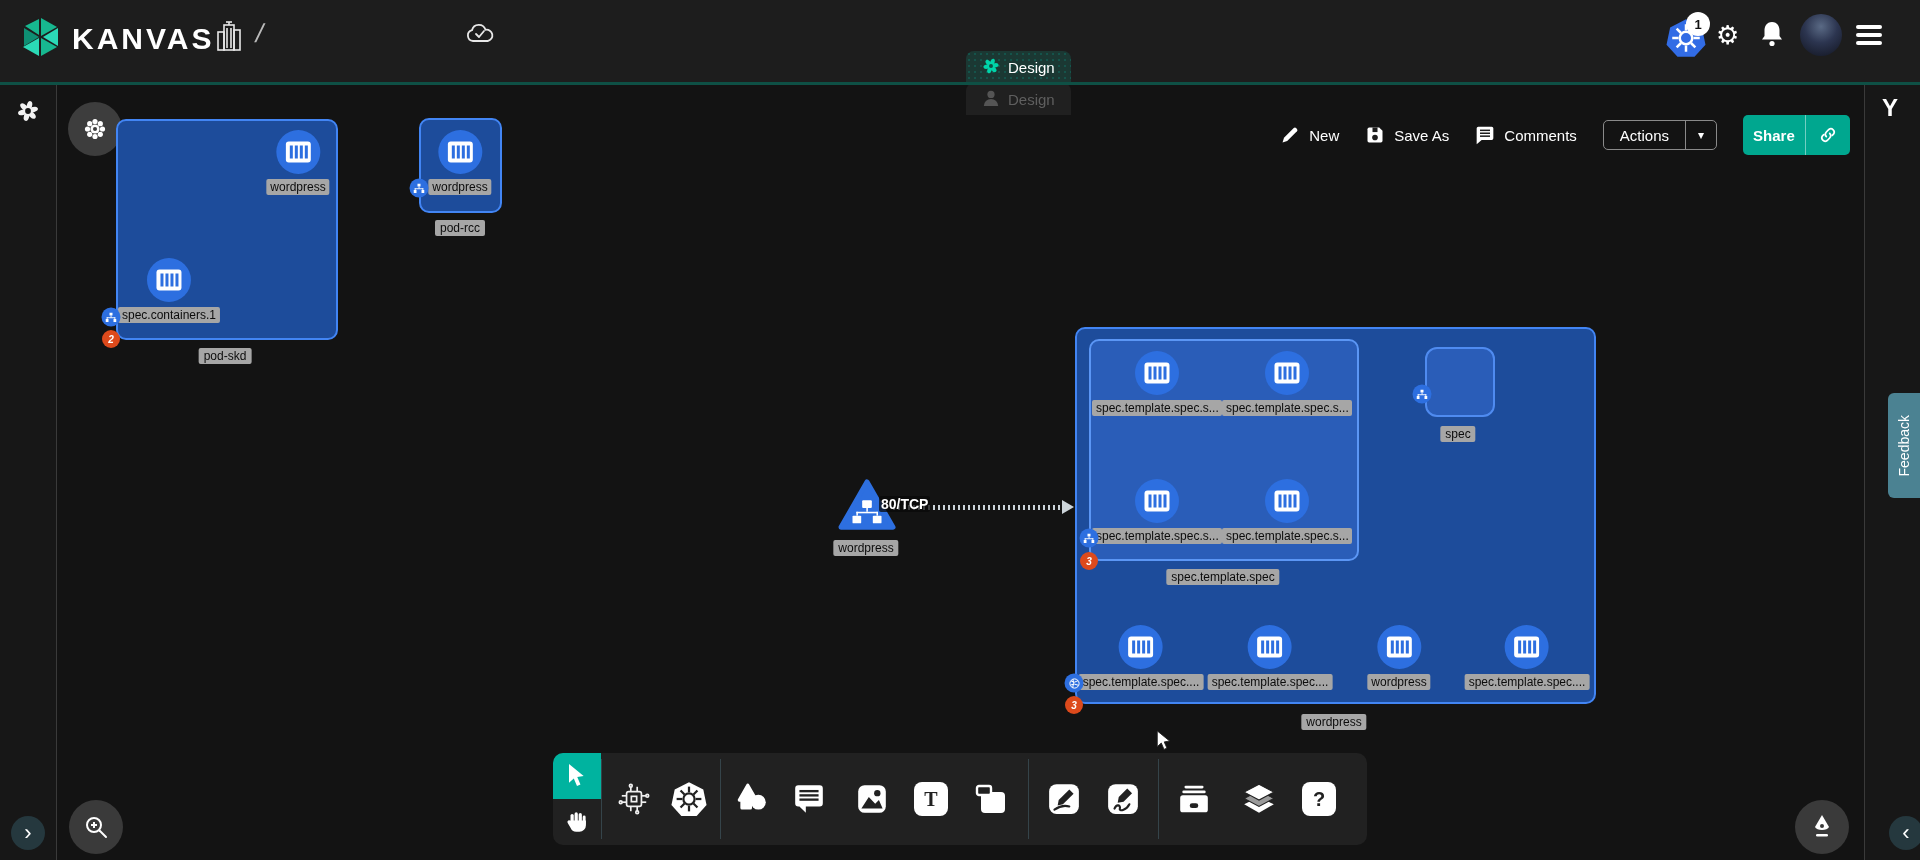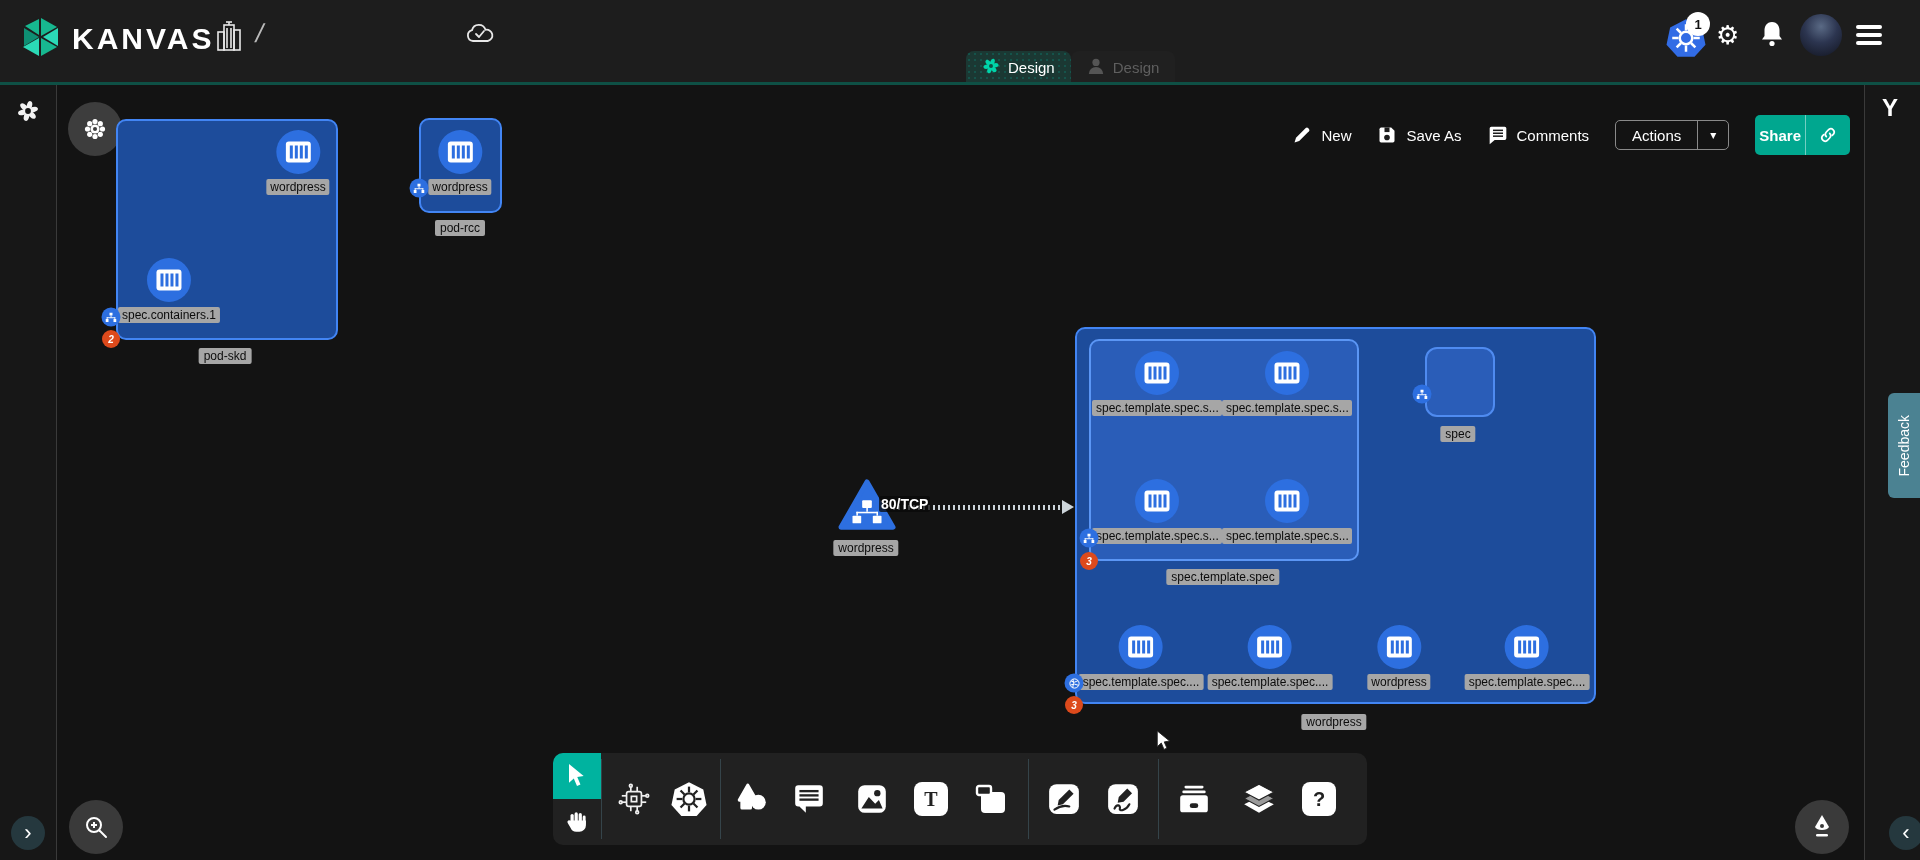--- a/index.html
+++ b/index.html
@@ -24,48 +24,48 @@
                background:#fff; color:#111; font-size:13px; font-weight:bold; display:flex;
                align-items:center; justify-content:center; }
   .gear-btn { position:absolute; left:1716px; top:20px; color:#fff; font-size:26px; line-height:30px; cursor:pointer; }
   .avatar { position:absolute; left:1800px; top:14px; width:42px; height:42px; border-radius:50%;
             background:radial-gradient(circle at 50% 30%, #5a6a85 0%, #2c3550 45%, #11141f 100%); }
   .burger { position:absolute; left:1856px; top:25px; width:26px; height:20px; display:flex;
             flex-direction:column; justify-content:space-between; cursor:pointer; }
   .burger span { display:block; height:4px; background:#fff; border-radius:2px; }
 
   
-  .tabs { position:absolute; left:966px; top:51px; display:flex; }
+  .tabs { position:absolute; left:966px; top:51px; display:flex;flex-direction:column; }
   .tab { height:32px; display:flex; align-items:center; gap:8px; padding:0 16px;
          border-radius:8px 8px 0 0; font-size:15px; cursor:pointer; }
   .tab.active { background:#1b3833; color:#fff;
       background-image:radial-gradient(rgba(0,179,159,0.22) 1px, transparent 1px); background-size:6px 6px; }
   .tab.inactive { background:#202020; color:#5f5f5f; }
 
   
   .rail-left  { position:absolute; left:0; top:85px; width:57px; height:775px; background:#171717; border-right:1px solid #3a3a3a; }
   .rail-right { position:absolute; left:1864px; top:85px; width:56px; height:775px; background:#171717; border-left:1px solid #3a3a3a; }
   .round-btn { position:absolute; border-radius:50%; display:flex; align-items:center; justify-content:center; cursor:pointer; }
   .chev { color:#fff; font-size:22px; line-height:1; }
   .feedback-tab { position:absolute; left:1888px; top:393px; width:32px; height:105px; background:#4b8292;
                   border-radius:6px 0 0 6px; display:flex; align-items:center; justify-content:center; cursor:pointer; }
   .feedback-tab span { writing-mode:vertical-rl; transform:rotate(180deg); color:#fff; font-size:14px; }
   .validator-y { position:absolute; left:1882px; top:94px; color:#fff; font-size:24px; font-weight:bold; }
 
   
   .actionbar { position:absolute; left:1280px; top:112px; width:570px; height:46px; display:flex;
-               align-items:center; justify-content:flex-end; gap:26px; }
+               align-items:center; justify-content:center; gap:26px; }
   .abtn { display:flex; align-items:center; gap:9px; color:#fff; font-size:15px; cursor:pointer; }
   .actions-btn { display:flex; align-items:stretch; border:1px solid #8a8a8a; border-radius:5px;
                  height:30px; color:#fff; cursor:pointer; }
   .actions-label { display:flex; align-items:center; padding:0 16px; font-size:15px; }
   .actions-caret { display:flex; align-items:center; padding:0 12px; border-left:1px solid #8a8a8a; font-size:12px; }
   .share-btn { display:flex; align-items:stretch; background:#00a78f; border-radius:5px; height:40px;
                color:#fff; cursor:pointer; }
-  .share-label { display:flex; align-items:center; padding:0 4px; font-size:15px; font-weight:bold; }
+  .share-label { display:flex; align-items:center; padding:0 10px; font-size:15px; font-weight:bold; }
   .share-link { display:flex; align-items:center; padding:0 12px; border-left:1px solid rgba(255,255,255,0.45); }
 
   
   .group { position:absolute; border:2px solid #4285f4; border-radius:10px; background:#1d4c9b; }
   .group.inner { background:#2a5db8; border-color:#5b96f5; }
   .chip { position:absolute; transform:translateX(-50%); background:#a6a6a6; color:#0c0c0c;
           font-size:12px; padding:1px 5px; border-radius:2px; white-space:nowrap; }
   .cnode { position:absolute; transform:translateX(-50%); display:flex; flex-direction:column; align-items:center; }
   .cnode .circle { width:44px; height:44px; border-radius:50%; background:#2d6fe0;
                    display:flex; align-items:center; justify-content:center; }

